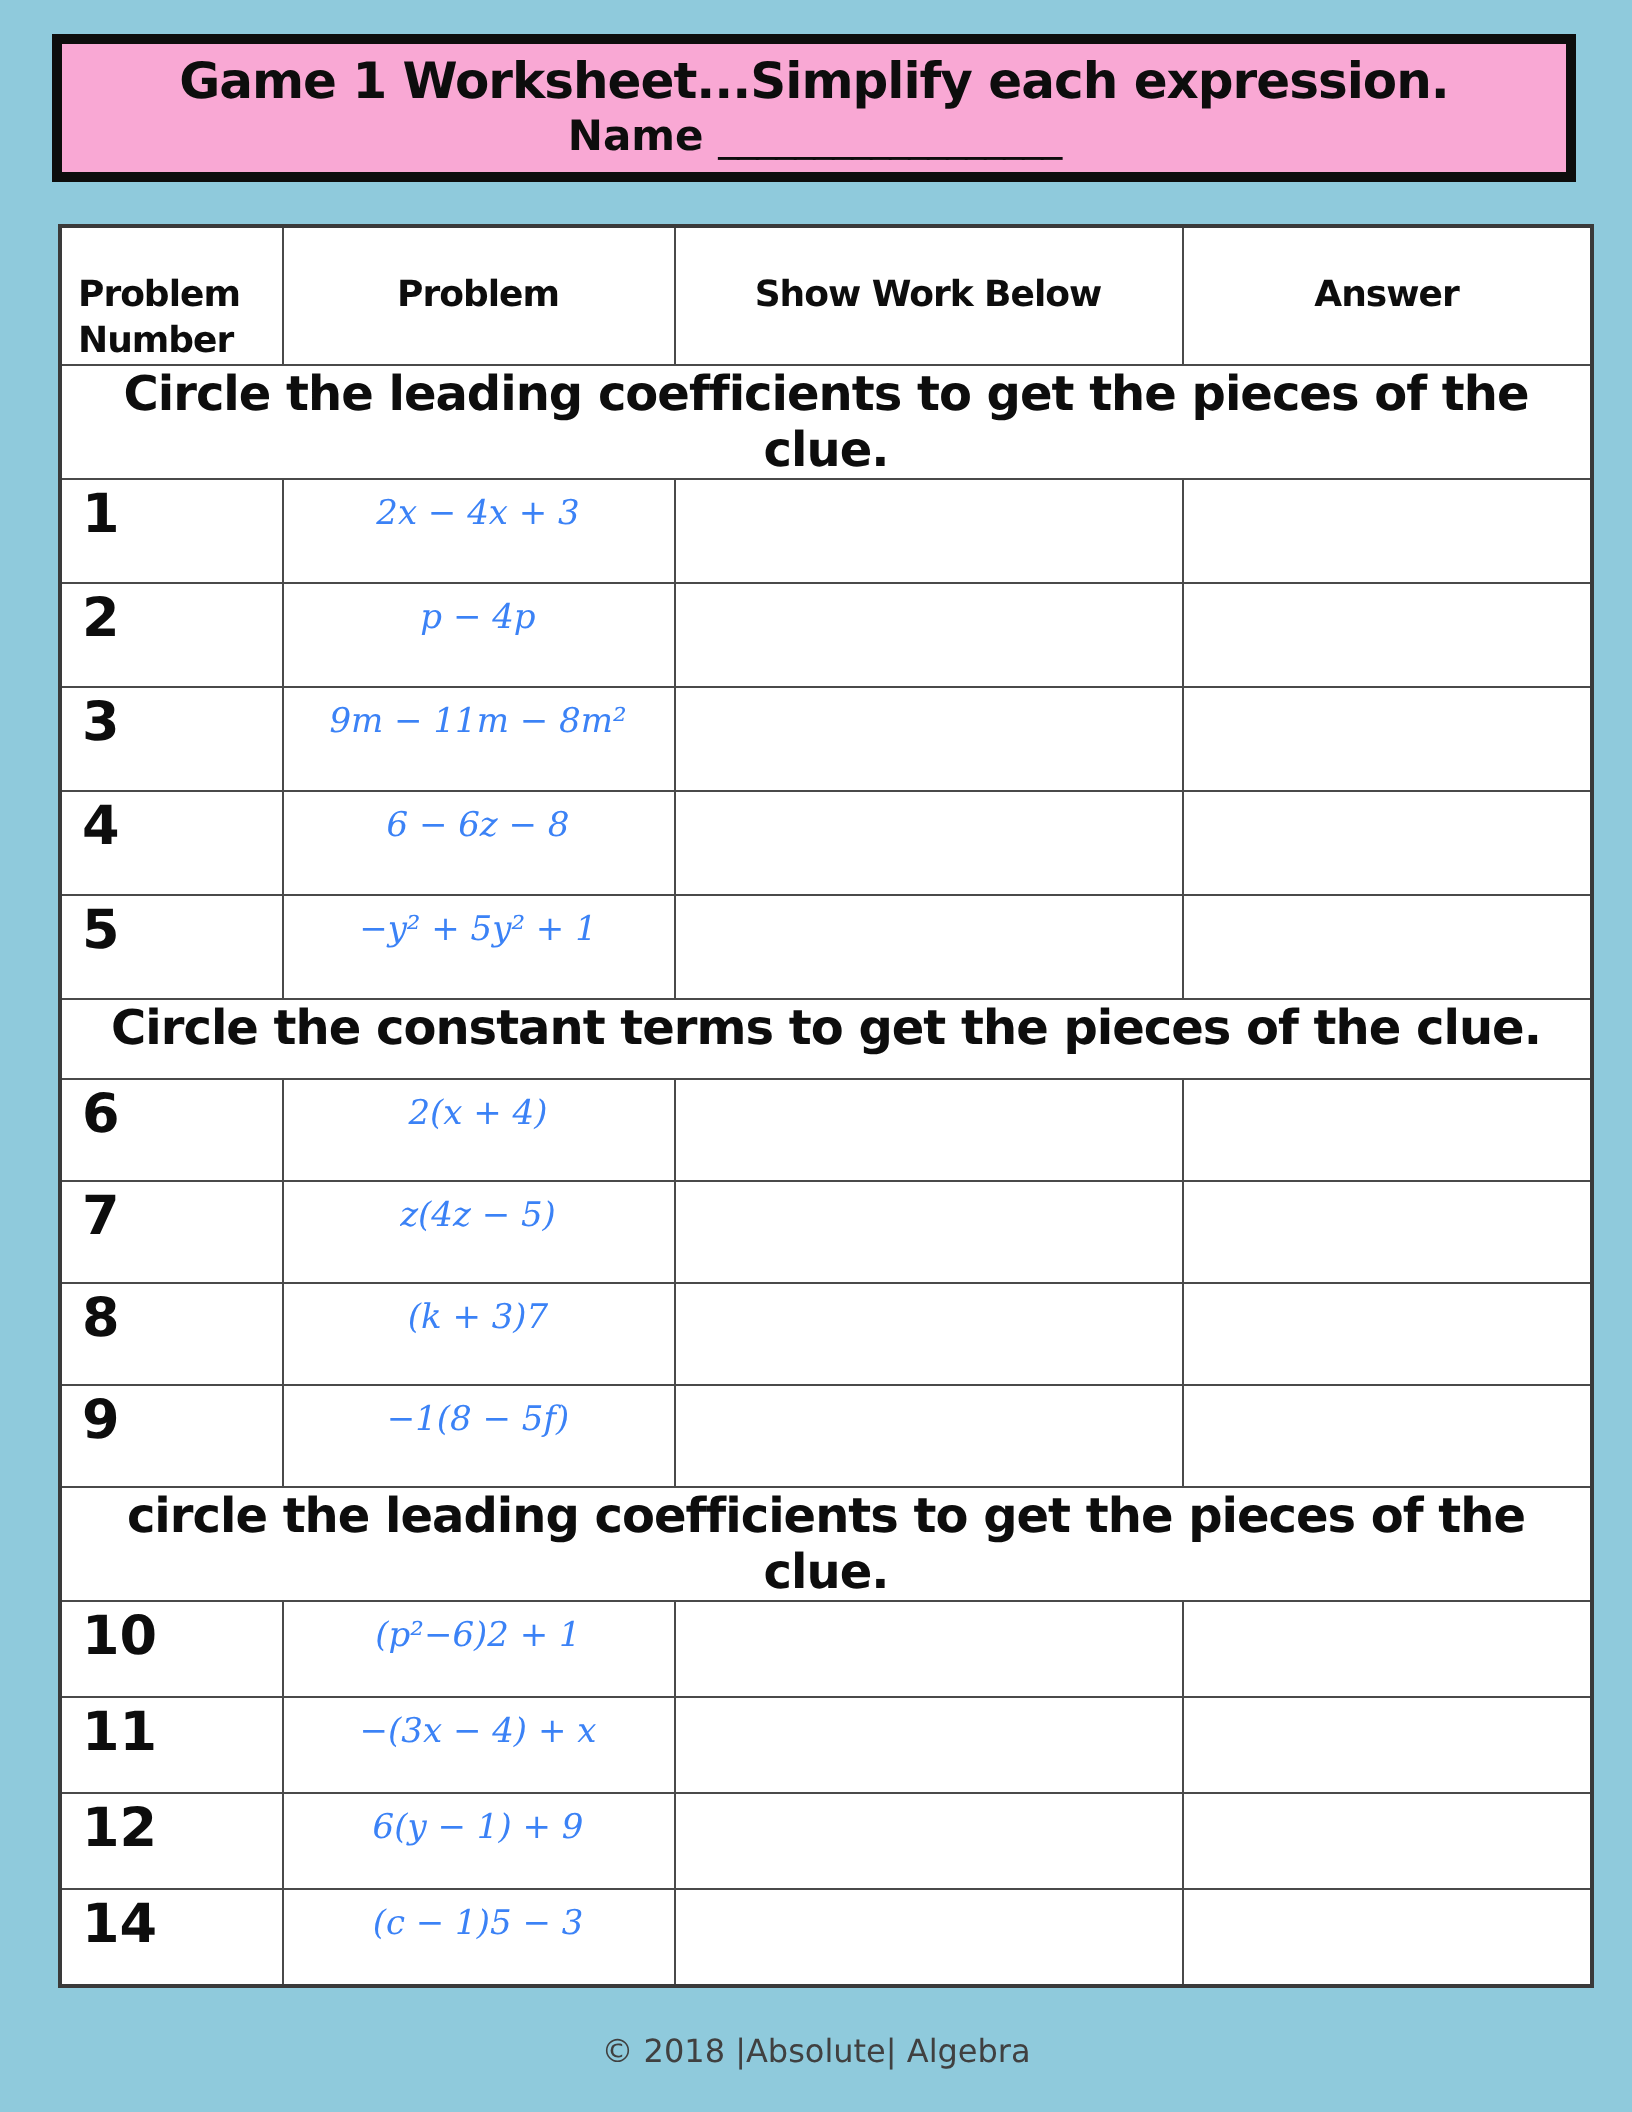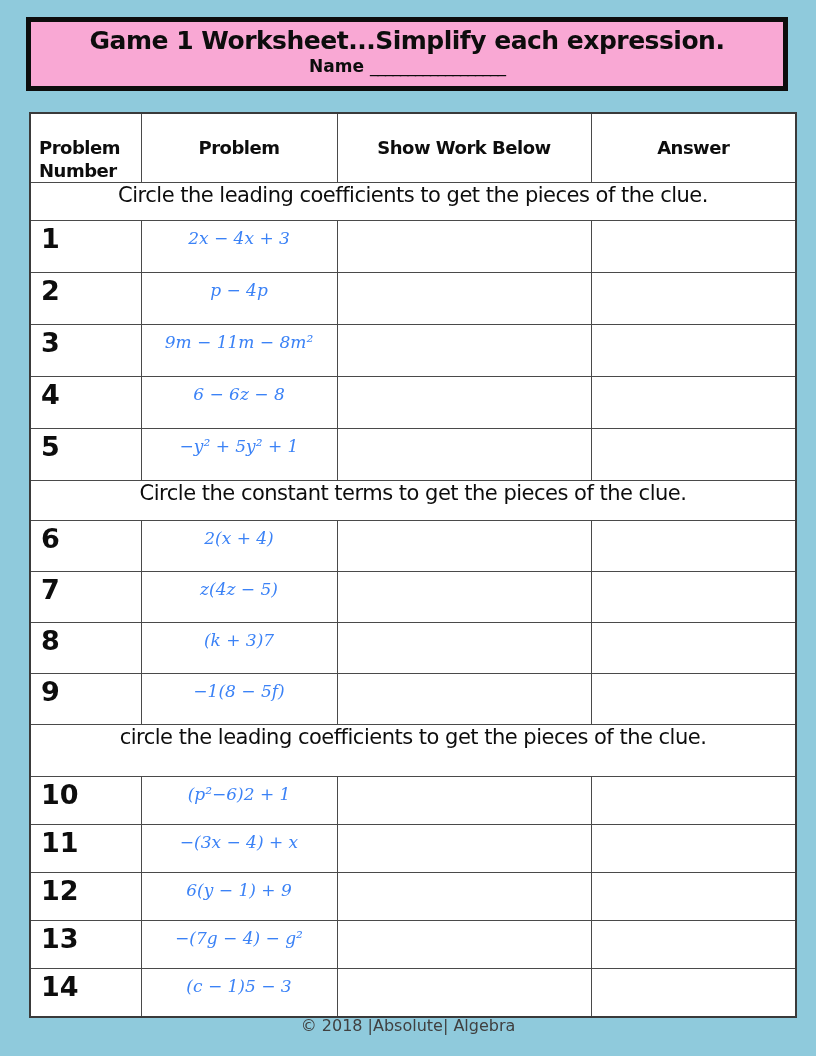--- a/index.html
+++ b/index.html
@@ -16,21 +16,21 @@
   .title-box {
     position:absolute; left:26px; top:17px; width:762px; height:74px;
     background:#f9a8d4; border:5px solid #0d0d0d;
     text-align:center; padding-top:4px;
   }
   .title-line1 {
     font-size:25px; font-weight:700; letter-spacing:-0.5px; color:#0d0d0d;
     line-height:1.2;
   }
   .title-line2 {
-    font-size:17px; font-weight:700; color:#0d0d0d; line-height:1.1;
+    font-size:21px; font-weight:700; color:#0d0d0d; line-height:1.1;
     margin-top:1px;
   }
   .name-blank { font-weight:400; letter-spacing:-1px; color:#0d0d0d; }
 
   
   table.problems {
     position:absolute; left:29px; top:112px; width:766px;
     border-collapse:collapse; table-layout:fixed;
     background:#ffffff;
     border:2px solid #3a3a3a;
@@ -49,21 +49,21 @@
   tr.h48 { height:48px; }
 
   th {
     font-size:18px; font-weight:700; color:#0d0d0d;
     text-align:center; padding-top:23px; letter-spacing:-0.5px;
     line-height:1.25;
   }
   th.th-pn { text-align:left; padding-left:8px; }
 
   td.section {
-    font-size:21px; font-weight:400; color:#0d0d0d;
+    font-size:24px; font-weight:700; color:#0d0d0d;
     text-align:center; letter-spacing:-0.5px;
     vertical-align:middle;
   }
   td.num {
     font-size:27px; font-weight:800; color:#0d0d0d;
     padding:4px 0 0 10px; line-height:1;
   }
   td.expr {
     font-family:"DejaVu Serif", serif; font-style:italic;
     font-size:17px; color:#3b82f6;
@@ -183,26 +183,20 @@
       <td class="work"></td>
       <td class="ans"></td>
     </tr>
     <tr class="h48">
       <td class="num">12</td>
       <td class="expr">6(y − 1) + 9</td>
       <td class="work"></td>
       <td class="ans"></td>
     </tr>
     <tr class="h48">
-      <td class="num">13</td>
-      <td class="expr">−(7g − 4) − g²</td>
-      <td class="work"></td>
-      <td class="ans"></td>
-    </tr>
-    <tr class="h48">
       <td class="num">14</td>
       <td class="expr">(c − 1)5 − 3</td>
       <td class="work"></td>
       <td class="ans"></td>
     </tr>
   </tbody>
     </table>
 
   <div class="footer">© 2018 |Absolute| Algebra</div>
 

